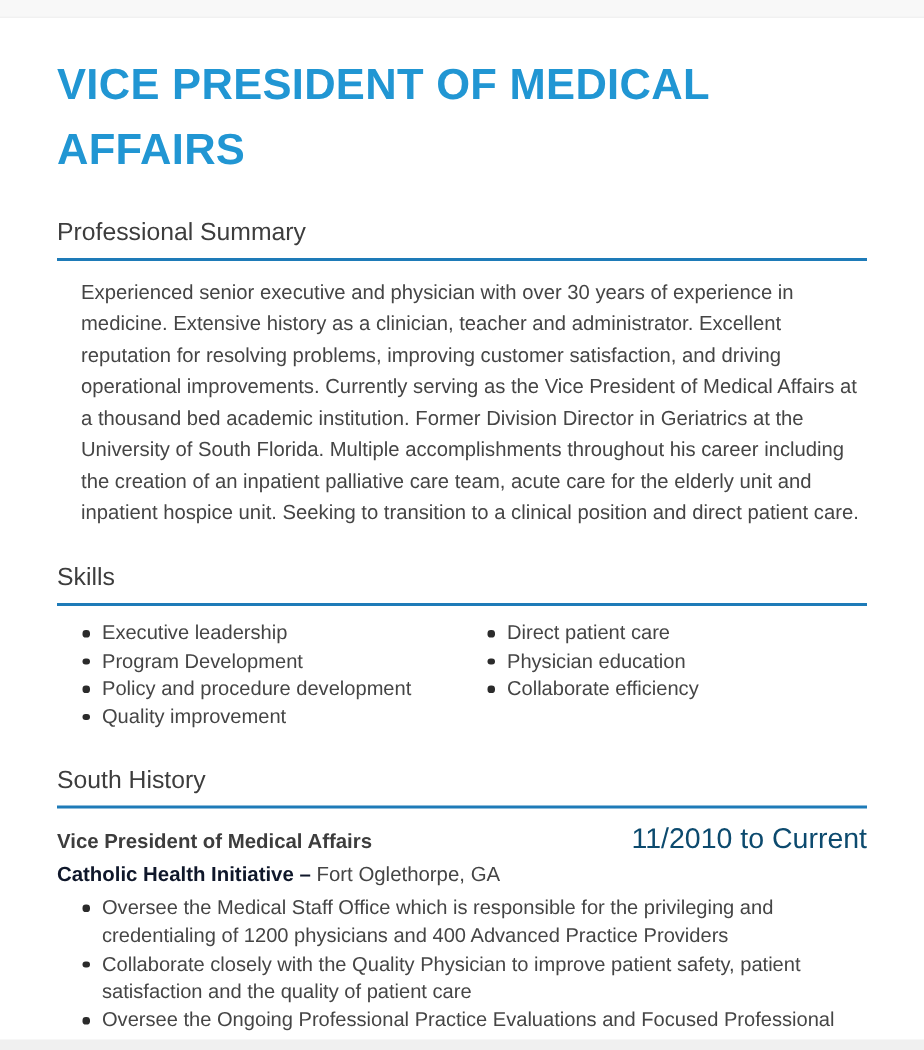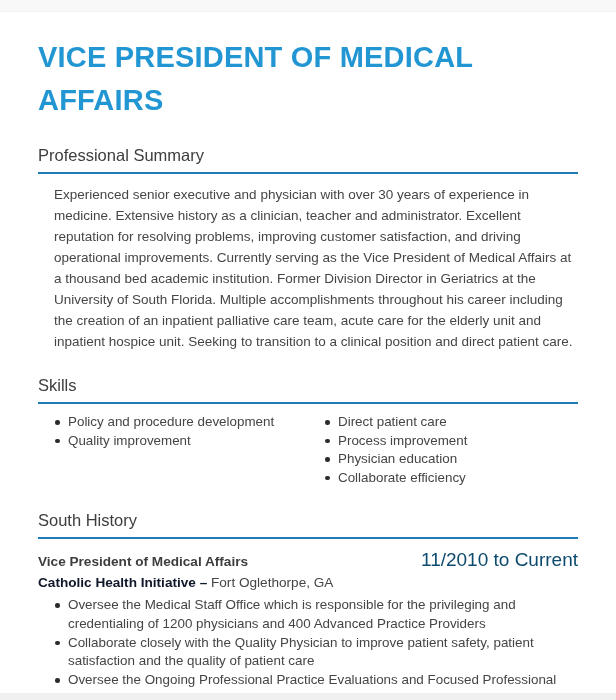--- a/index.html
+++ b/index.html
@@ -107,26 +107,27 @@
 
   <div class="section">
     <h2 class="section-heading" style="border-bottom-color: rgb(30, 123, 184);">Professional Summary</h2>
     <p class="summary-text">Experienced senior executive and physician with over 30 years of experience in medicine. Extensive history as a clinician, teacher and administrator. Excellent reputation for resolving problems, improving customer satisfaction, and driving operational improvements. Currently serving as the Vice President of Medical Affairs at a thousand bed academic institution. Former Division Director in Geriatrics at the University of South Florida. Multiple accomplishments throughout his career including the creation of an inpatient palliative care team, acute care for the elderly unit and inpatient hospice unit. Seeking to transition to a clinical position and direct patient care.</p>
   </div>
 
   <div class="section">
     <h2 class="section-heading" style="border-bottom-color: rgb(30, 123, 184);">Skills</h2>
     <div class="skills-columns">
       <ul class="skills-col">
+        <li class="bullet-item">Executive leadership</li>
+        <li class="bullet-item">Program Development</li>
         <li class="bullet-item">Policy and procedure development</li>
         <li class="bullet-item">Quality improvement</li>
       </ul>
       <ul class="skills-col">
         <li class="bullet-item">Direct patient care</li>
-        <li class="bullet-item">Process improvement</li>
         <li class="bullet-item">Physician education</li>
         <li class="bullet-item">Collaborate efficiency</li>
       </ul>
     </div>
   </div>
 
   <div class="section">
     <h2 class="section-heading" style="border-bottom-color: rgb(30, 123, 184);">South History</h2>
 
     <div class="job-header-row">

